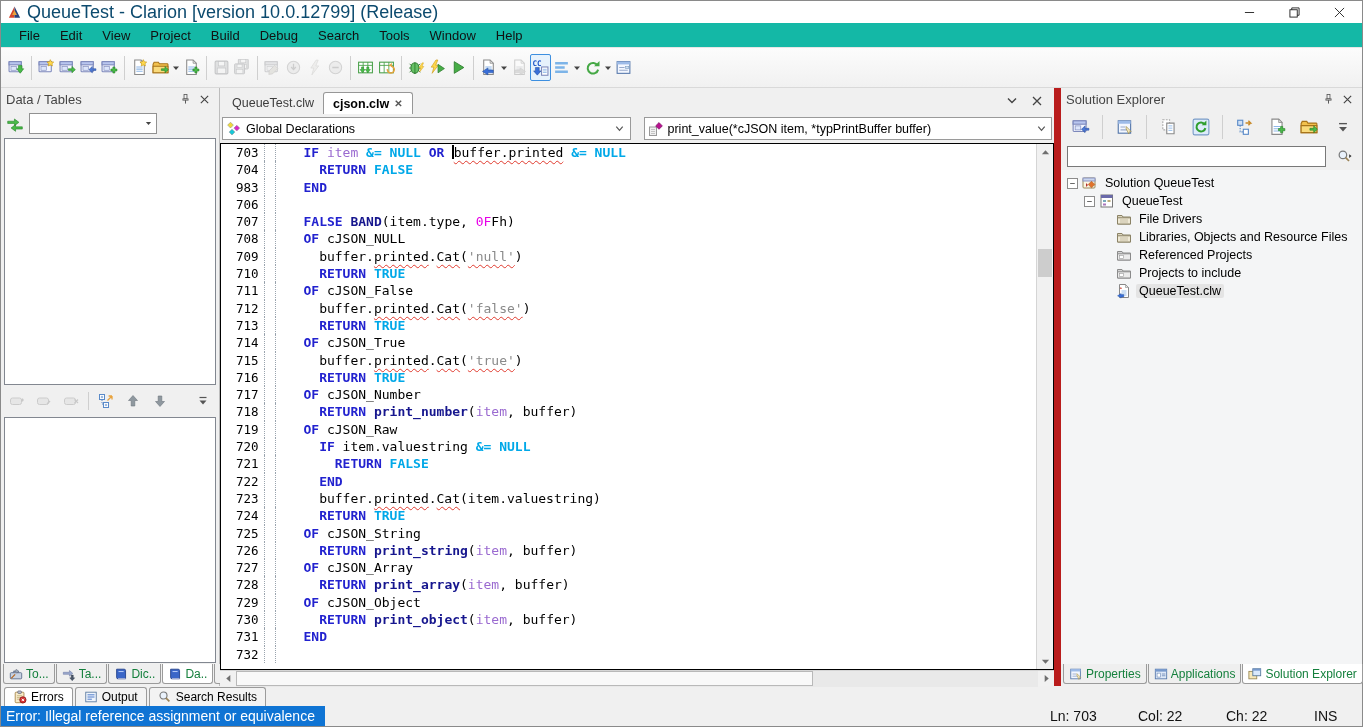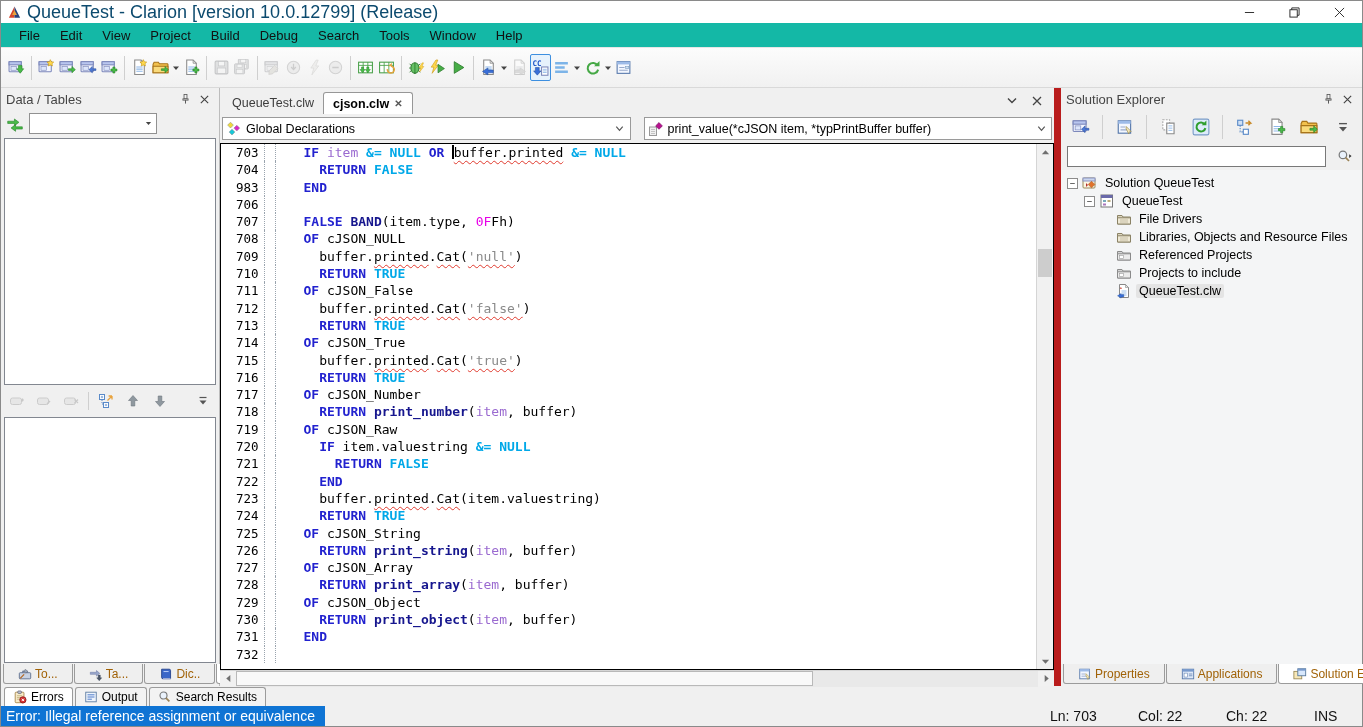--- a/index.html
+++ b/index.html
@@ -41,21 +41,21 @@
   .combo .ca{width:15px;height:100%;display:flex;align-items:center;justify-content:center}
   .combo .ca svg{width:9px;height:9px}
   .listbox{flex:1;margin:1px 3px;background:#fff;border:1px solid #828790;min-height:0}
   .midbar{height:30px;display:flex;align-items:center;padding:0 6px;gap:7px;flex:none}
   .midbar .mi{width:20px;height:18px;display:flex;align-items:center;justify-content:center}
   .midbar .mi svg{width:16px;height:16px}
   .msep{width:1px;height:18px;background:#cfcfcf}
   .movf{margin-left:auto}
   
   .btabs{height:22px;display:flex;align-items:flex-start;padding-left:2px;flex:none;background:#f0f0f0}
-  .btab{height:20px;display:flex;align-items:center;gap:3px;padding:0 14px;font-size:12px;color:#a16207;border:1px solid #9b9b9b;border-top:none;border-radius:0 0 3px 3px;background:#efefef;margin-right:1px;white-space:nowrap}
+  .btab{height:20px;display:flex;align-items:center;gap:3px;padding:0 5px;font-size:12px;color:#15803d;border:1px solid #9b9b9b;border-top:none;border-radius:0 0 3px 3px;background:#efefef;margin-right:1px;white-space:nowrap}
   .btab.active{background:#fff}
   .btab svg{width:14px;height:14px}
   
   .center{flex:1;display:flex;flex-direction:column;min-width:0;background:#f0f0f0}
   .tabstrip{height:26px;display:flex;align-items:flex-end;padding-left:3px;flex:none}
   .etab{height:22px;display:flex;align-items:center;gap:5px;padding:0 9px;font-size:12.5px;color:#3c3c3c}
   .etab.active{background:#fff;border:1px solid #979797;border-bottom:none;border-radius:3px 3px 0 0;font-weight:bold;color:#000}
   .etab .tx{font-size:10px;color:#555}
   .strip-icons{margin-left:auto;display:flex;gap:6px;padding:0 8px;align-self:center}
   .strip-icons .hicon svg{width:12px;height:12px}

